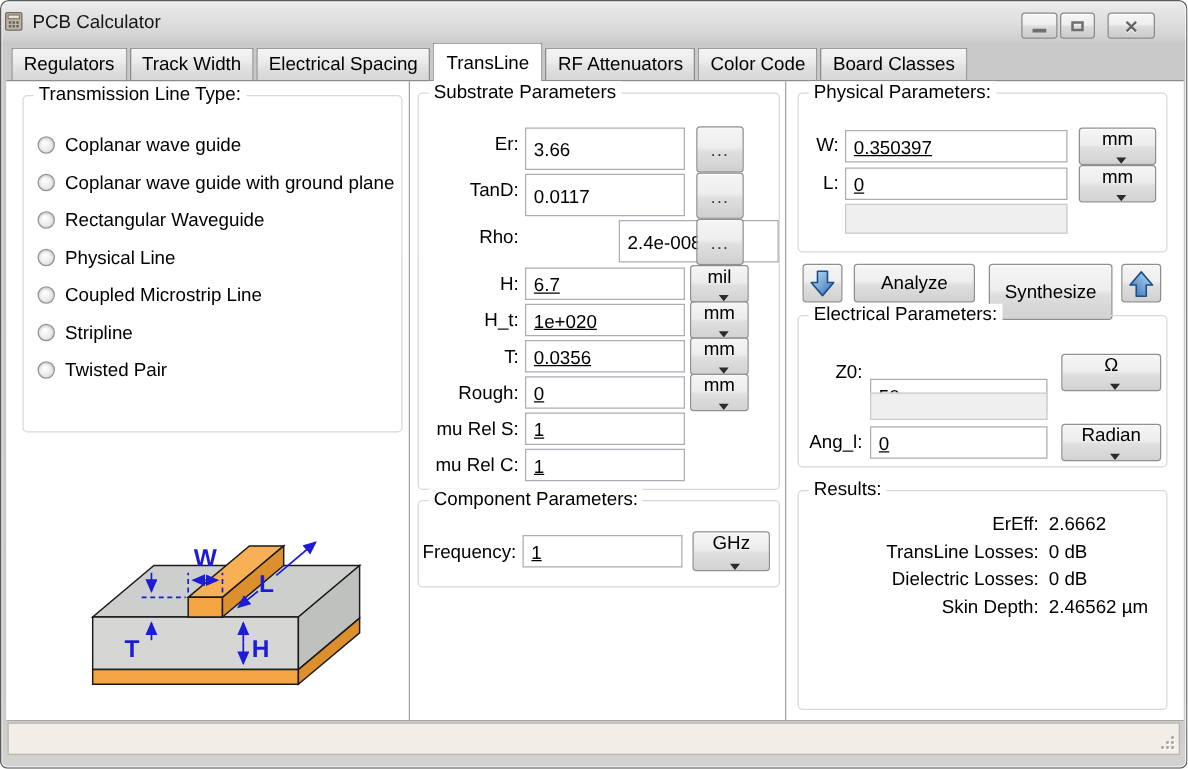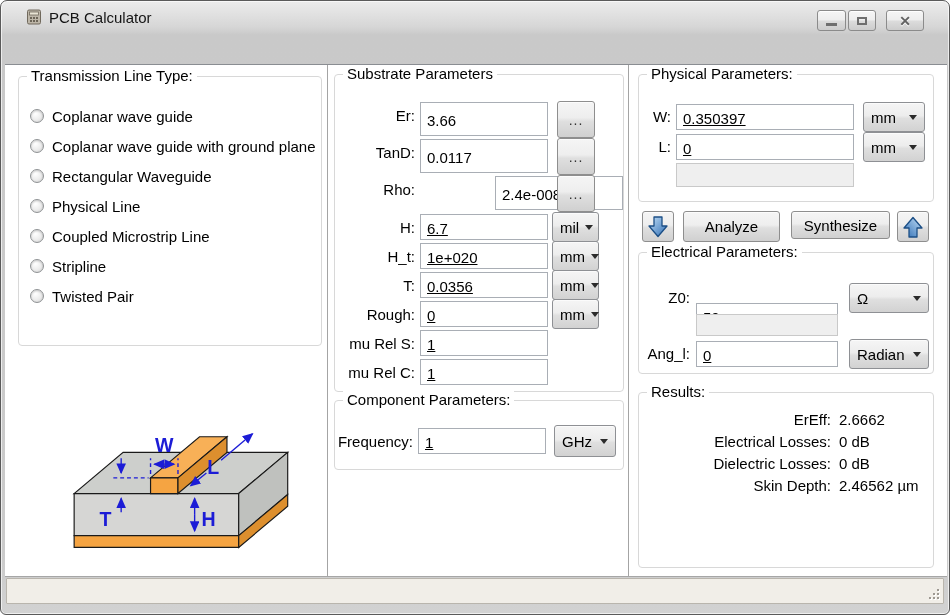--- a/index.html
+++ b/index.html
@@ -5,21 +5,21 @@
   * { box-sizing: border-box; margin: 0; padding: 0; }
   html,body { width:950px; height:615px; background:#fff; font-family:"Liberation Sans",sans-serif; cursor:default; }
 
   .window{ position:relative; width:950px; height:615px;
     border:1px solid #5A5A5A; border-radius:7px 7px 6px 6px;
     background:linear-gradient(#ECECEC, #D6D6D6 26px, #C9C9C9 34px, #CBCBCB 90%, #D2D2D2);
     box-shadow:inset 0 0 0 1px rgba(255,255,255,.65); overflow:hidden; }
 
   
   .titlebar{ position:absolute; left:1px; top:1px; right:1px; height:30px;
-    display:flex; align-items:center; padding-left:24px; }
+    display:flex; align-items:center; padding-left:1px; }
   .app-icon{ flex:0 0 auto; }
   .wtitle{ font-size:15px; color:#151515; margin-left:7px; }
   .winbtns{ position:absolute; top:8px; left:815px; display:flex; }
   .winbtn{ height:21px; border:1px solid #8B8B8B; border-radius:3px;
     background:linear-gradient(#F6F6F6,#EEEEEE 45%,#DBDBDB 55%,#CCCCCC);
     box-shadow:inset 0 1px 0 #FFF; display:flex; align-items:center; justify-content:center; }
   .winbtn.min{ width:29px; margin-right:2px; }
   .winbtn.max{ width:28px; margin-right:10px; }
   .winbtn.close{ width:38px; }
   .glyph-min{ width:11px; height:3px; background:#6E6E6E; margin-top:8px; }
@@ -59,21 +59,21 @@
   .tfield{ position:absolute; border:1px solid #A9AEB5; background:#FFF; color:#000;
     font-family:"Liberation Sans",sans-serif; font-size:15px; padding:3px 6px 0; outline:none; }
   .gray-field{ position:absolute; background:#EFEFEF; border:1px solid #C9C9C9; }
   .btn{ position:absolute; border:1px solid #8E8E8E; border-radius:3px;
     background:linear-gradient(#F5F5F5,#EEEEEE 45%,#DFDFDF 55%,#D0D0D0);
     box-shadow:inset 0 1px 0 #FCFCFC; font-size:15px; color:#000;
     display:flex; align-items:center; justify-content:center; }
   .dropdown{ position:absolute; height:30px; border:1px solid #8E9094; border-radius:3px;
     background:linear-gradient(#F5F5F5,#EDEDED 45%,#DFDFDF 55%,#D2D2D2);
     box-shadow:inset 0 1px 0 #FBFBFB; display:flex; align-items:center; justify-content:space-between;
-    padding:0 7px; font-size:15px; color:#000; }
+    padding:0 7px; font-size:15px; color:#000;flex-direction:column; }
   .caret{ width:0; height:0; border-left:4px solid transparent; border-right:4px solid transparent;
     border-top:5px solid #2B2B2B; margin-left:6px; flex:0 0 auto; }
 
   
   .srow{ position:absolute; left:0; width:100%; display:flex; align-items:flex-start; }
   .srow .lab{ width:80px; text-align:right; font-size:15px; padding-top:5px; flex:0 0 auto; }
   .srow .tfield{ position:relative; left:0; top:0; margin-left:5px; width:128px; }
   .fld-big{ height:34px; }
   .fld-sm{ height:26px;text-decoration:underline; }
   .dots-btn{ left:222px; top:-1px; width:38px; height:37px; font-size:14px; color:#333; letter-spacing:1px; }
@@ -115,20 +115,29 @@
         </div>
       <div class="winbtn max">
           <span class="glyph-max"></span>
         </div>
       <div class="winbtn close">
           <span class="glyph-close">✕</span>
         </div>
     </div>
   </div>
 
+  <div class="tabs">
+    <div class="tab">Regulators</div>
+    <div class="tab">Track Width</div>
+    <div class="tab">Electrical Spacing</div>
+    <div class="tab active">TransLine</div>
+    <div class="tab">RF Attenuators</div>
+    <div class="tab">Color Code</div>
+    <div class="tab">Board Classes</div>
+  </div>
 
   <div class="page">
     <div class="sash" style="left:322px;"></div>
     <div class="sash" style="left:623px;"></div>
 
     <div class="groupbox" style="left:13px; top:11px; width:304px; height:270px;">
       <span class="gb-title">Transmission Line Type:</span>
       <div class="radio-list">
         <div class="radio-row">
           <span class="radio"></span>
@@ -292,21 +301,21 @@
         <defs>
             <linearGradient id="gd" x1="0" y1="0" x2="1" y2="1">
           <stop offset="0" stop-color="#C4E0F7"></stop>
               <stop offset="1" stop-color="#2E6DB4"></stop>
             </linearGradient>
           </defs>
         <path d="M7,2 L15,2 L15,11 L20,11 L11,21.5 L2,11 L7,11 Z" fill="url(#gd)" stroke="#1C4F86" stroke-width="1.3" stroke-linejoin="round"></path>
       </svg>
     </div>
     <div class="btn" style="left:678px; top:146px; width:97px; height:31px;">Analyze</div>
-    <div class="btn" style="left:786px; top:146px; width:99px; height:28px;">Synthesize</div>
+    <div class="btn" style="left:786px; top:146px; width:99px; height:45px;">Synthesize</div>
     <div class="btn" style="left:892px; top:146px; width:32px; height:31px;">
       <svg width="22" height="24" viewBox="0 0 22 24">
         <defs>
             <linearGradient id="gu" x1="0" y1="1" x2="1" y2="0">
           <stop offset="0" stop-color="#2E6DB4"></stop>
               <stop offset="1" stop-color="#C4E0F7"></stop>
             </linearGradient>
           </defs>
         <path d="M11,2.5 L20,13 L15,13 L15,22 L7,22 L7,13 L2,13 Z" fill="url(#gu)" stroke="#1C4F86" stroke-width="1.3" stroke-linejoin="round"></path>
       </svg>
@@ -328,21 +337,21 @@
           <span class="caret"></span>
       </div>
     </div>
 
     <div class="groupbox" style="left:633px; top:327px; width:296px; height:176px;">
       <span class="gb-title">Results:</span>
       <div class="res-row" style="top:18px;">
         <span class="rlab">ErEff:</span><span class="rval">2.6662</span>
       </div>
       <div class="res-row" style="top:40px;">
-        <span class="rlab">Electrical Losses:</span><span class="rval">0 dB</span>
+        <span class="rlab">TransLine Losses:</span><span class="rval">0 dB</span>
       </div>
       <div class="res-row" style="top:62px;">
         <span class="rlab">Dielectric Losses:</span><span class="rval">0 dB</span>
       </div>
       <div class="res-row" style="top:84px;">
         <span class="rlab">Skin Depth:</span><span class="rval">2.46562 µm</span>
       </div>
     </div>
   </div>
 

